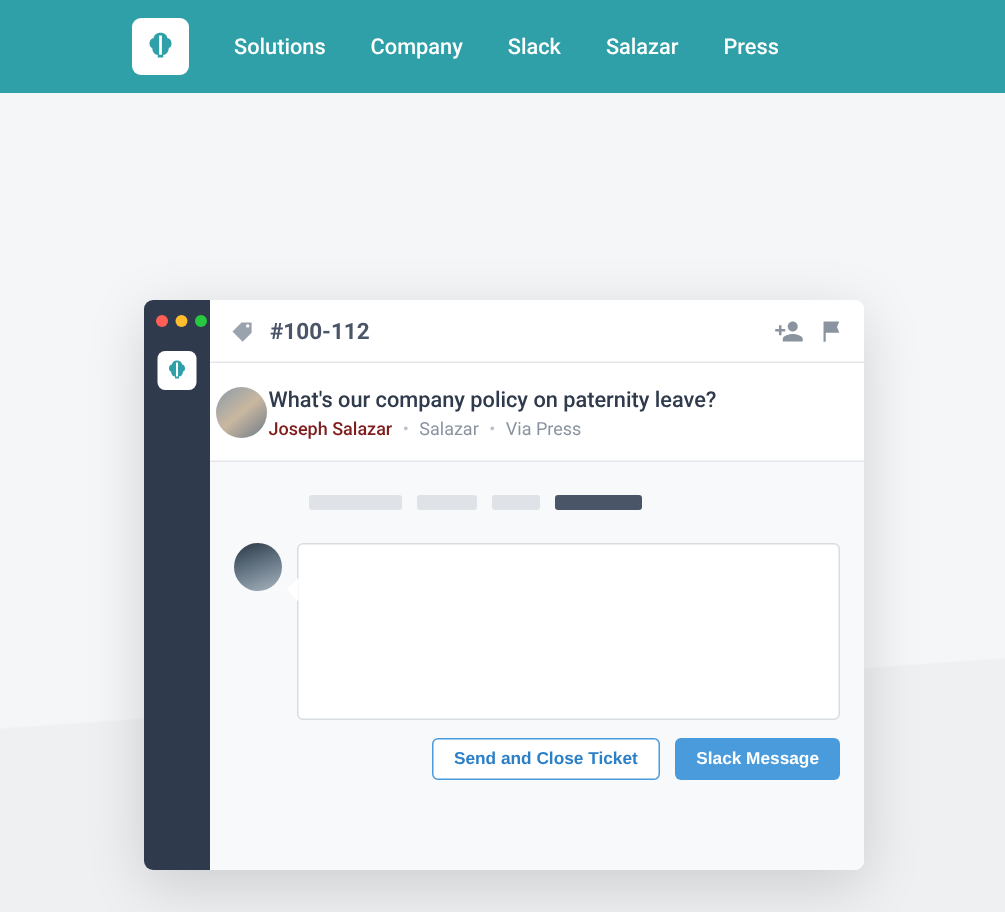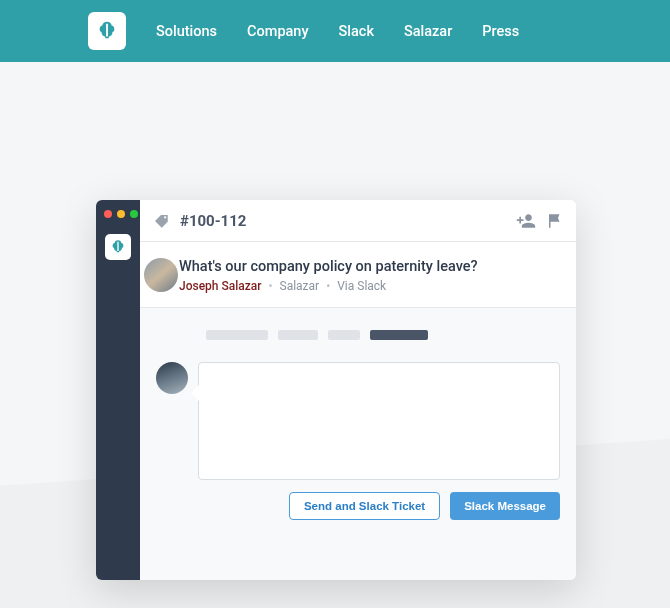--- a/index.html
+++ b/index.html
@@ -263,37 +263,37 @@
 
     <div class="message-block">
       <div class="avatar"></div>
       <div class="msg-content">
         <div class="msg-text">What's our company policy on paternity leave?</div>
         <div class="msg-meta">
           <span class="author">Joseph Salazar</span>
           <span class="dot">•</span>
           <span>Salazar</span>
           <span class="dot">•</span>
-          <span>Via Slack</span>
+          <span>Via Press</span>
         </div>
       </div>
     </div>
 
     <div class="skeleton-row">
       <div class="skel" style="width:62px"></div>
       <div class="skel" style="width:40px"></div>
       <div class="skel" style="width:32px"></div>
       <div class="skel dark" style="width:58px"></div>
     </div>
 
     <div class="compose-row">
       <div class="avatar2"></div>
       <div class="compose-box">
         <div class="speech-tail"></div>
       </div>
     </div>
 
     <div class="button-row">
-      <button class="btn btn-outline">Send and Slack Ticket</button>
+      <button class="btn btn-outline">Send and Close Ticket</button>
       <button class="btn btn-primary">Slack Message</button>
     </div>
   </div>
 </div>
 
 </body></html>

